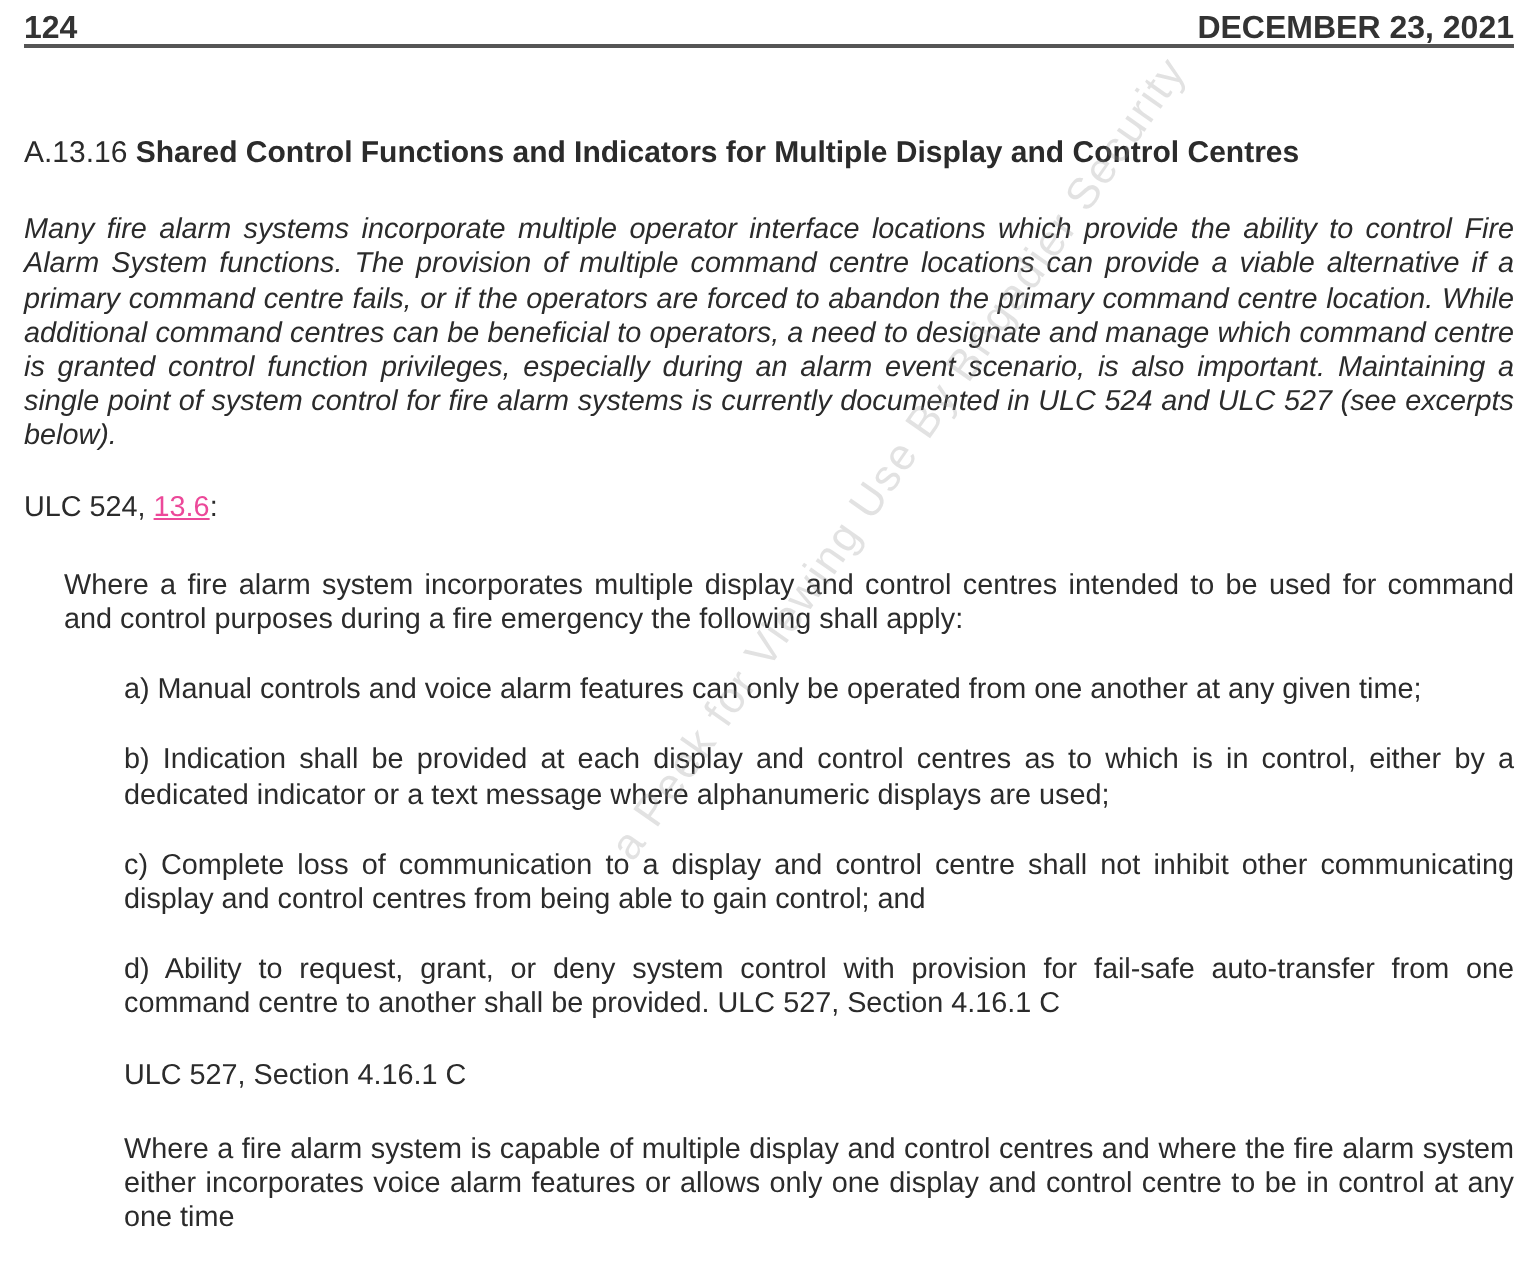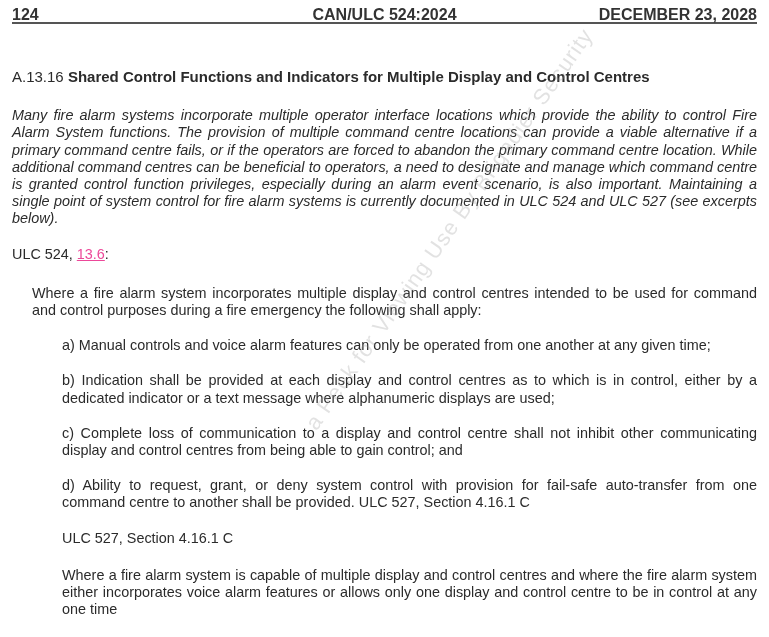--- a/index.html
+++ b/index.html
@@ -33,22 +33,21 @@
     position: absolute; left: 300px; top: 420px; transform-origin: left top;
     transform: rotate(-55deg); font-size: 22px; color: rgba(150,150,150,0.28);
     white-space: nowrap; pointer-events: none; letter-spacing: 1px;
   }
 </style>
 </head>
 <body>
 
 <div class="header">
   <span class="left">124</span>
-  <span class="center">CAN/ULC 524:2024</span>
-  <span class="right">DECEMBER 23, 2028</span>
+  <span class="right">DECEMBER 23, 2021</span>
 </div>
 
 <div class="content">
   <div class="sec-title">
     <span class="num">A.13.16</span>
     <span class="ttl">Shared Control Functions and Indicators for Multiple Display and Control Centres</span>
   </div>
 
   <p class="para1">Many fire alarm systems incorporate multiple operator interface locations which provide the ability to control Fire Alarm System functions. The provision of multiple command centre locations can provide a viable alternative if a primary command centre fails, or if the operators are forced to abandon the primary command centre location. While additional command centres can be beneficial to operators, a need to designate and manage which command centre is granted control function privileges, especially during an alarm event scenario, is also important. Maintaining a single point of system control for fire alarm systems is currently documented in ULC 524 and ULC 527 (see excerpts below).</p>
 

